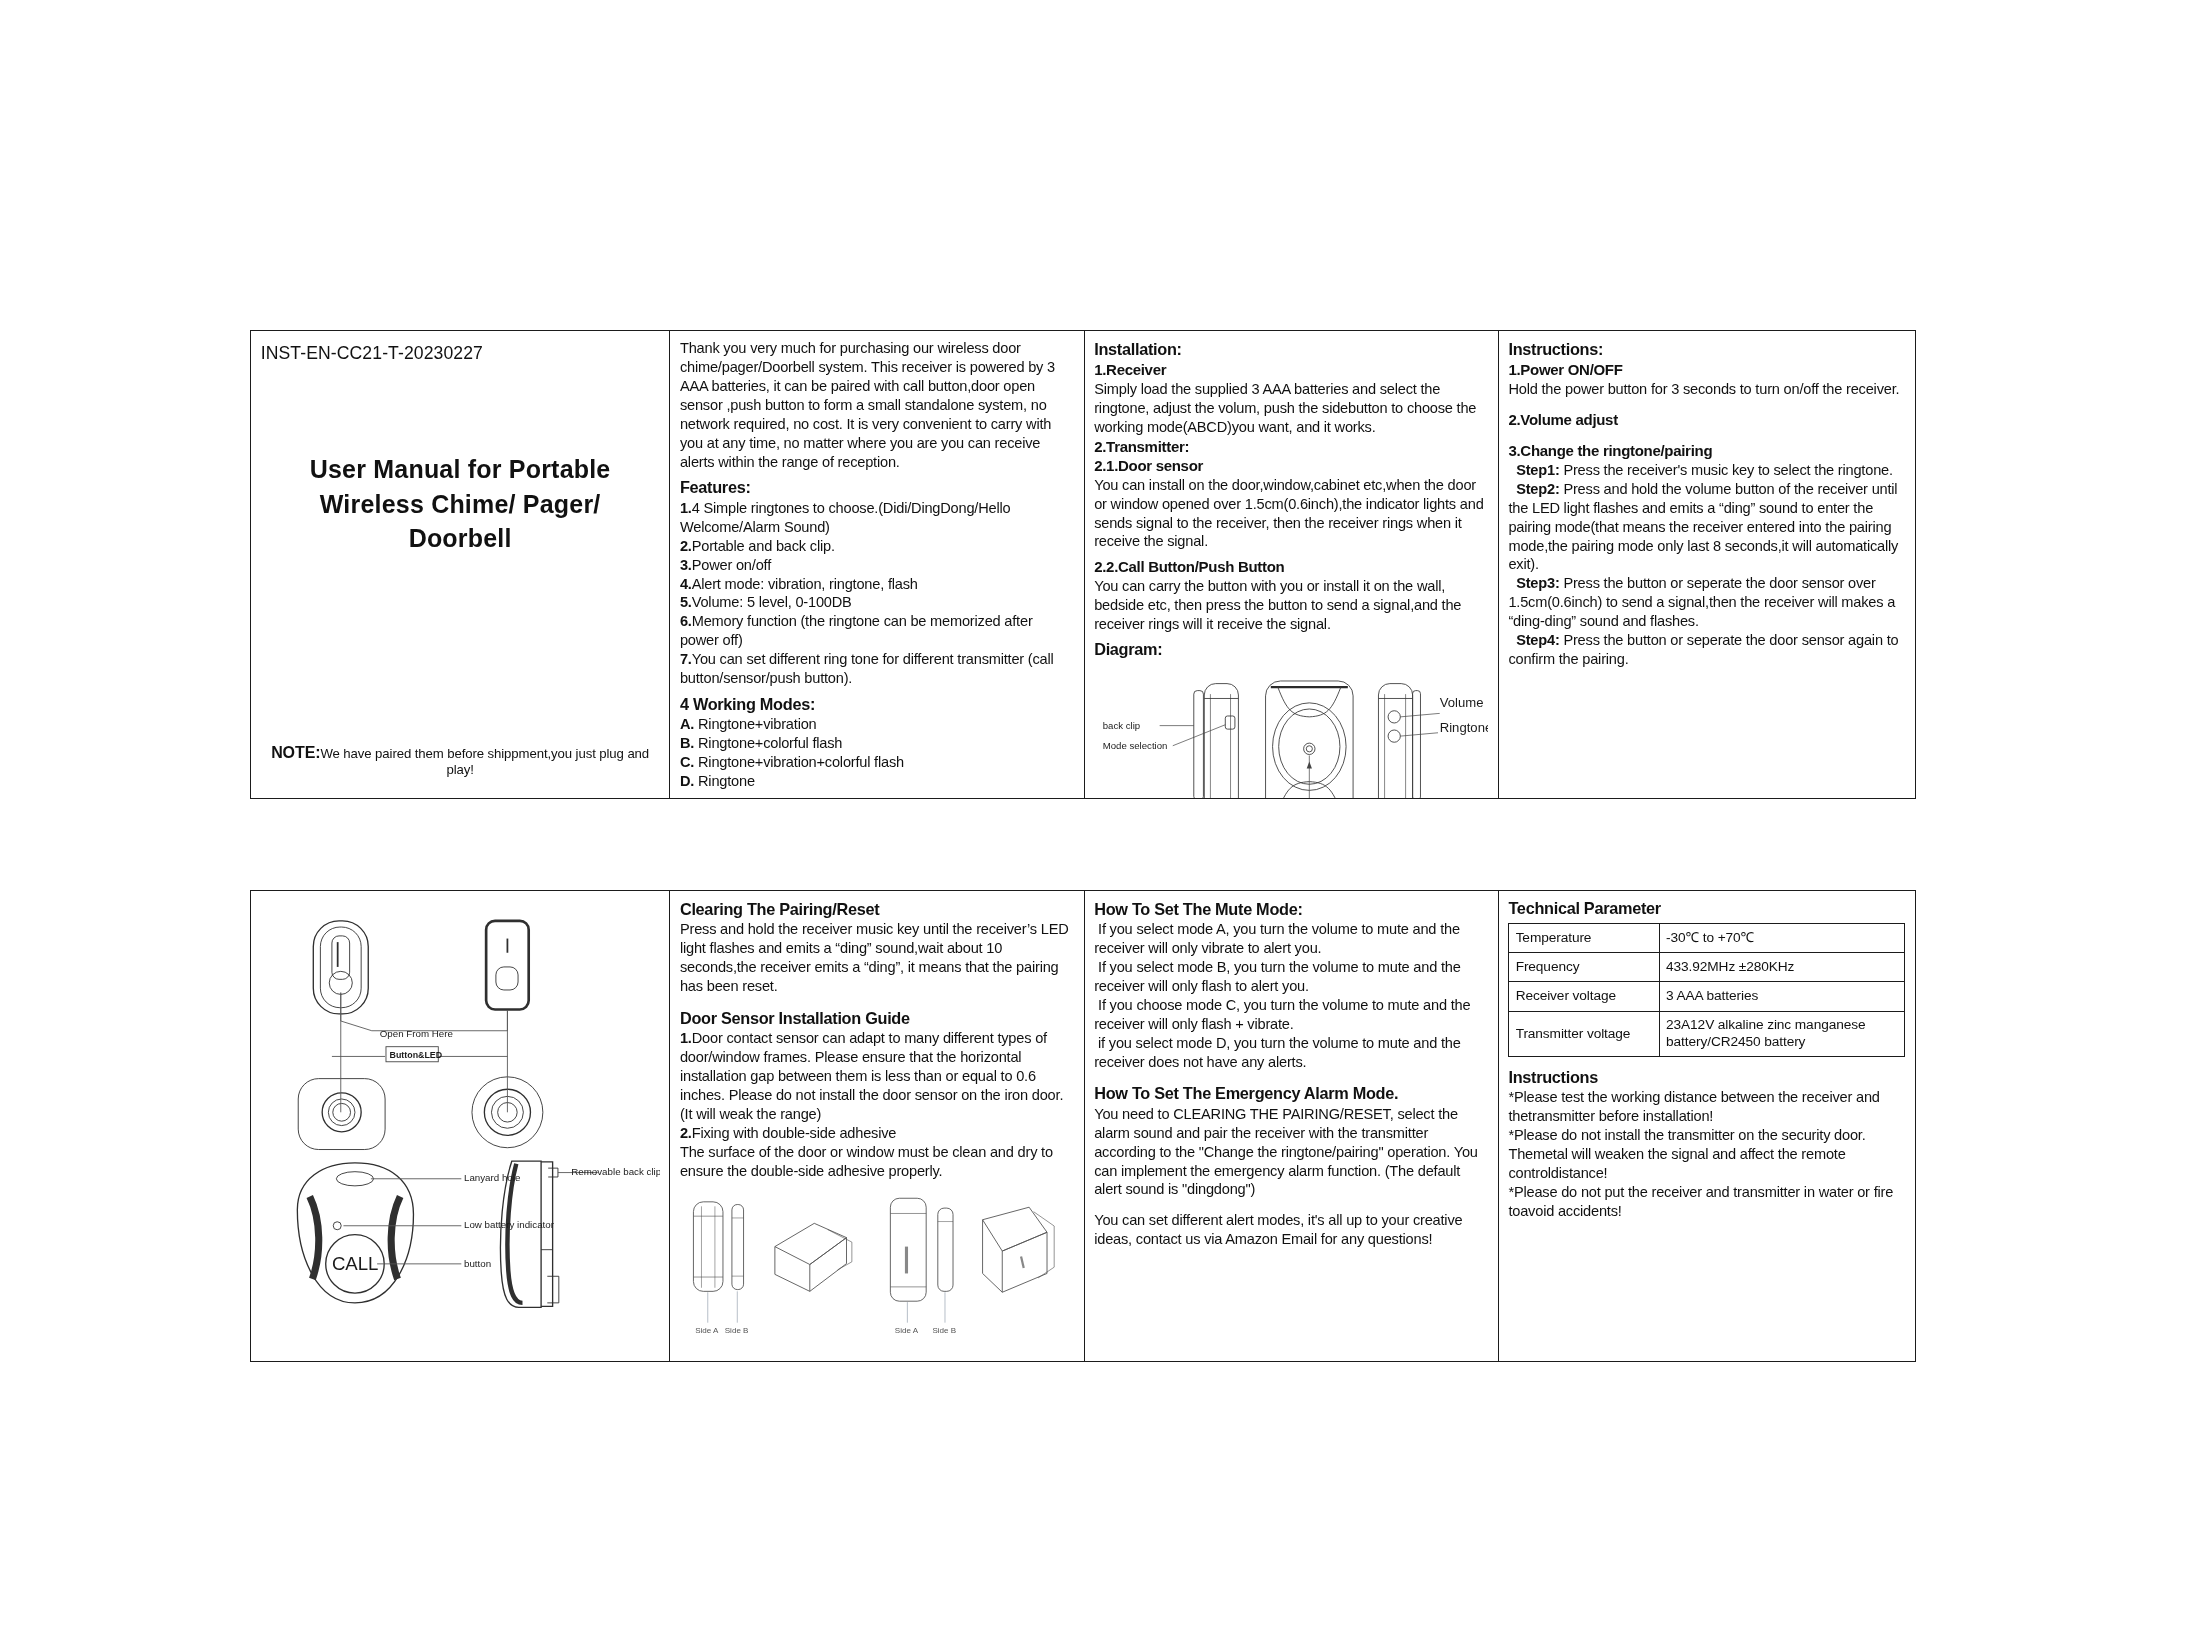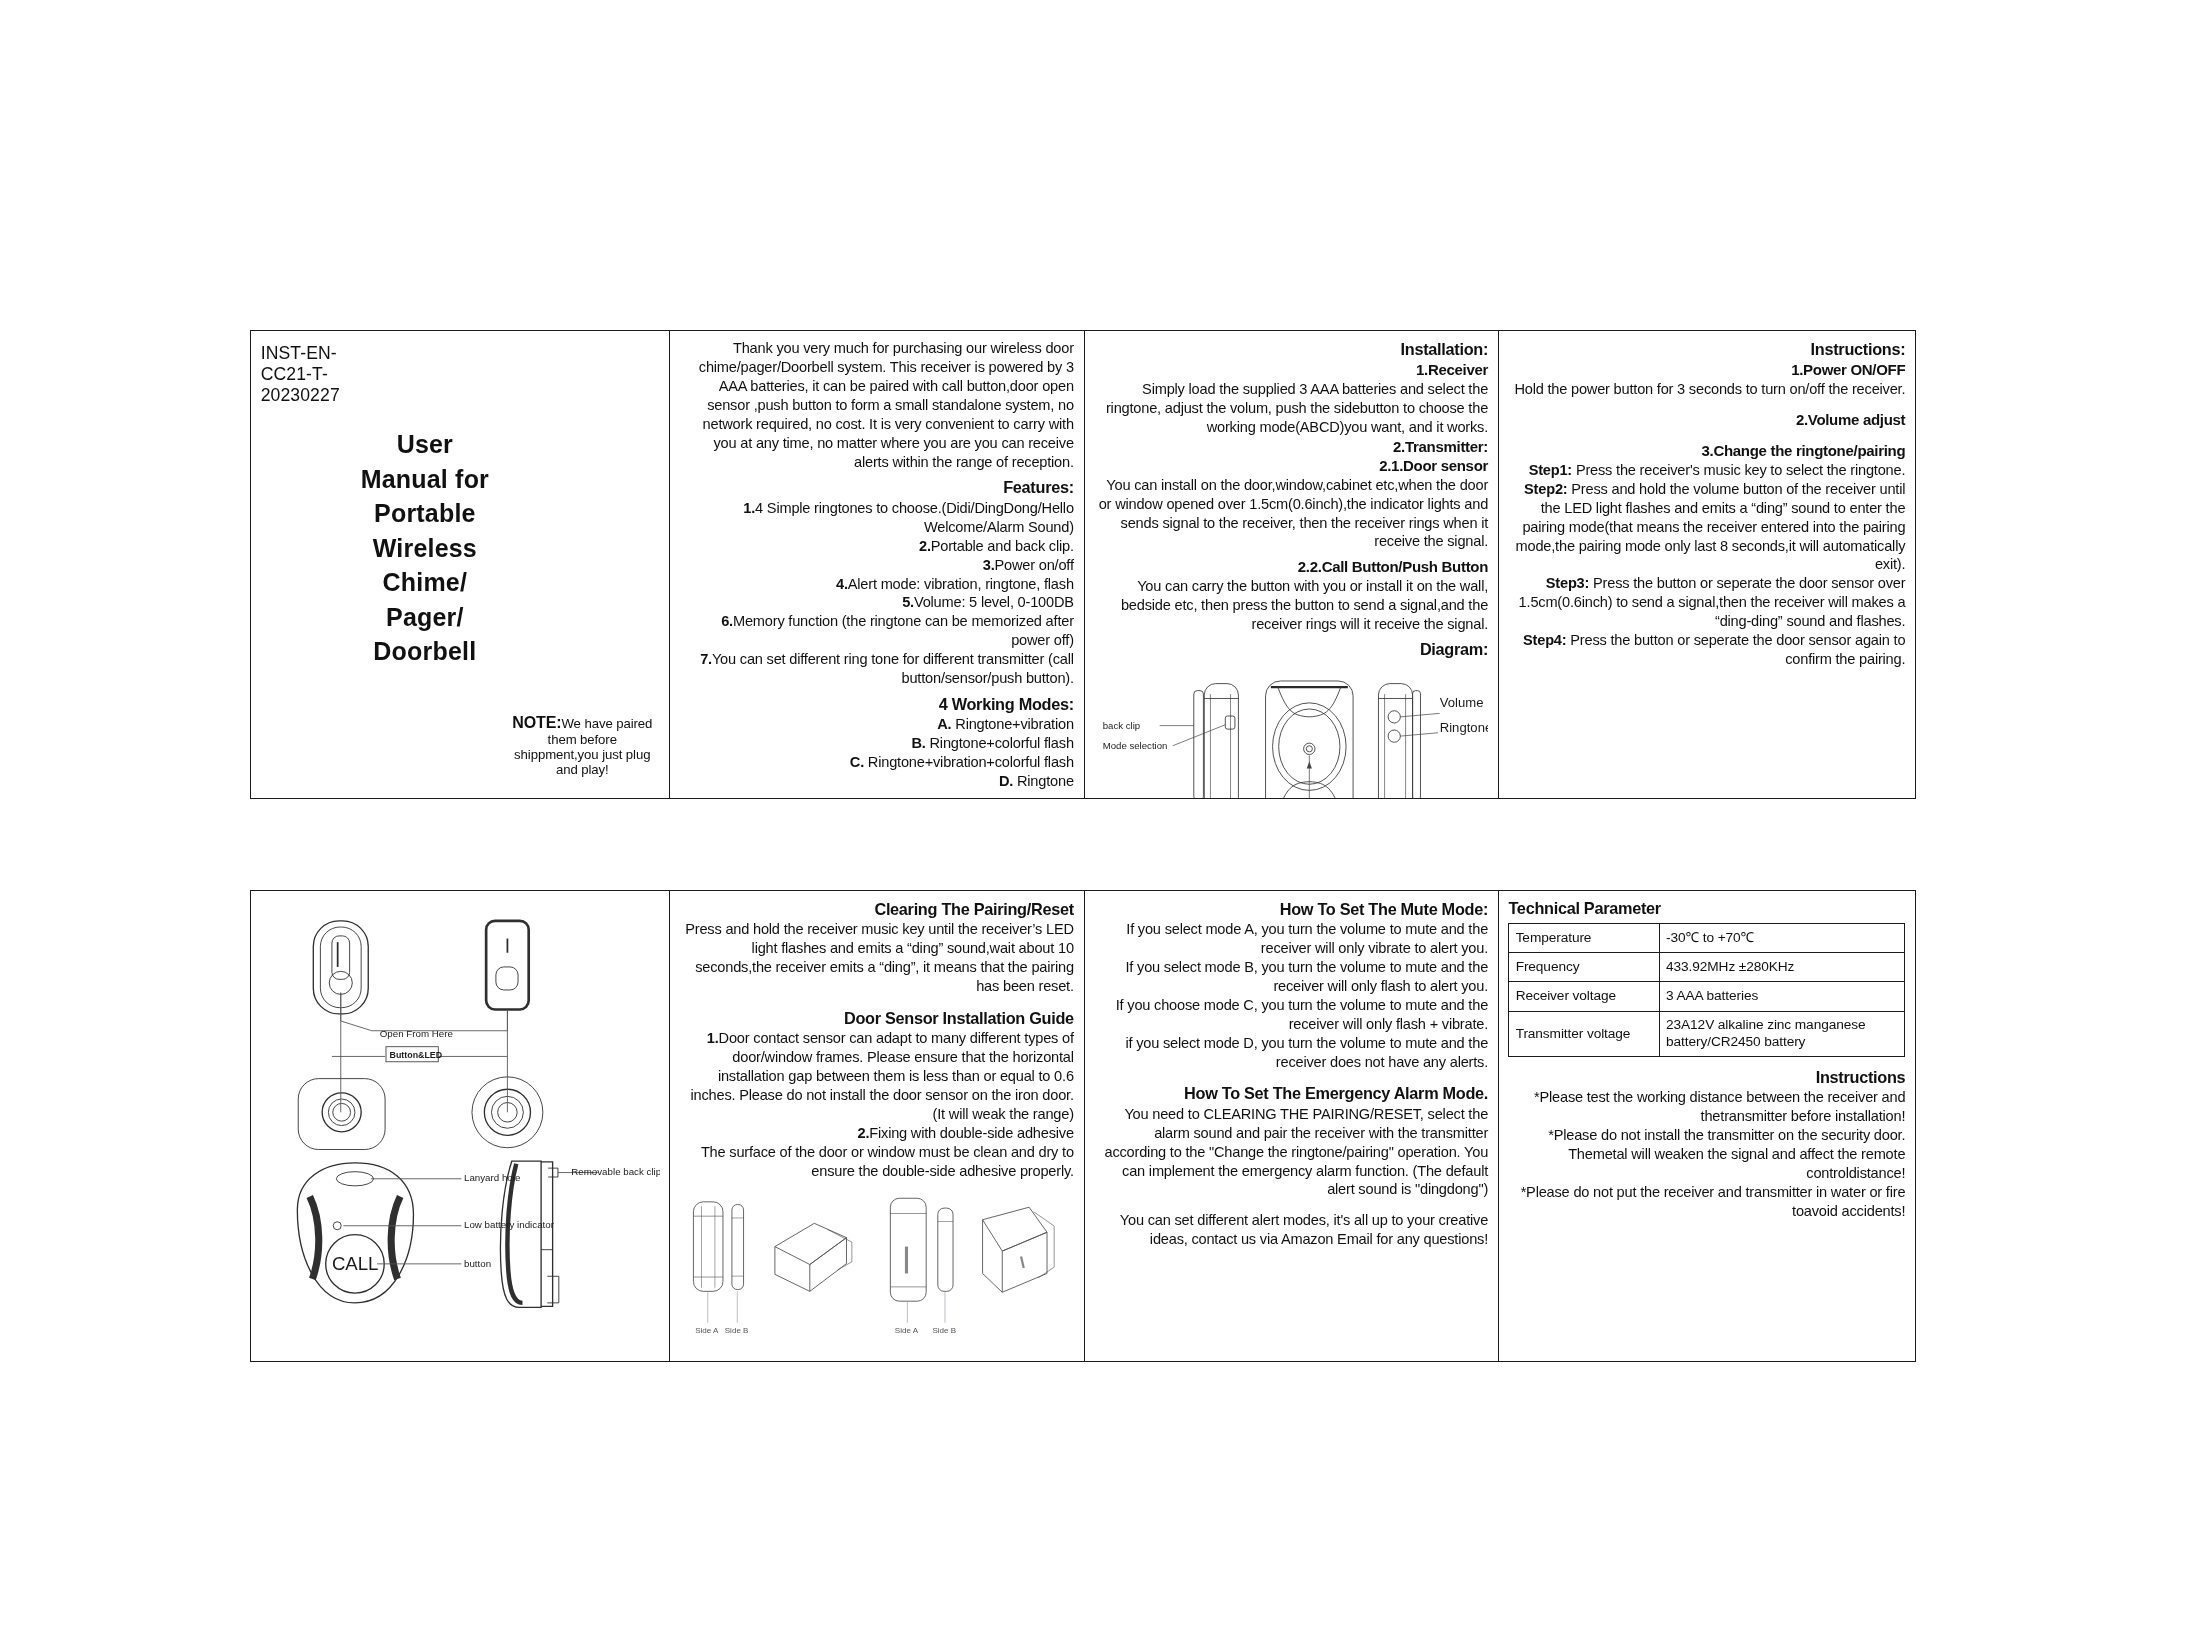--- a/index.html
+++ b/index.html
@@ -39,21 +39,21 @@
   .c1 { width: 420px; }
   .c2 { width: 415px; }
   .c3 { width: 415px; }
   .c4 { width: 417px; }
 
   
   .txt {
     font-size: 14.6px;
     line-height: 1.30;
     letter-spacing: -0.2px;
-    text-align: right;
+    text-align: left;
   }
   .txt p { margin: 0; }
   .h-bold {
     font-weight: bold;
     font-size: 15px;
     letter-spacing: -0.3px;
     margin: 0;
   }
   .sec-head {
     font-weight: bold;
@@ -61,21 +61,21 @@
     letter-spacing: -0.3px;
     margin: 0;
   }
   b, .b { font-weight: bold; }
   .gap { height: 11.5px; }
   .gap-sm { height: 5.7px; }
 
   
   .cover {
     display: flex;
-    flex-direction: row;
+    flex-direction: column;
     height: 100%;
     justify-content: flex-end;
   }
   .doc-code {
     font-size: 17.6px;
     letter-spacing: 0.1px;
     margin-top: 4.4px;
   }
   .cover-title {
     margin-top: 88px;

